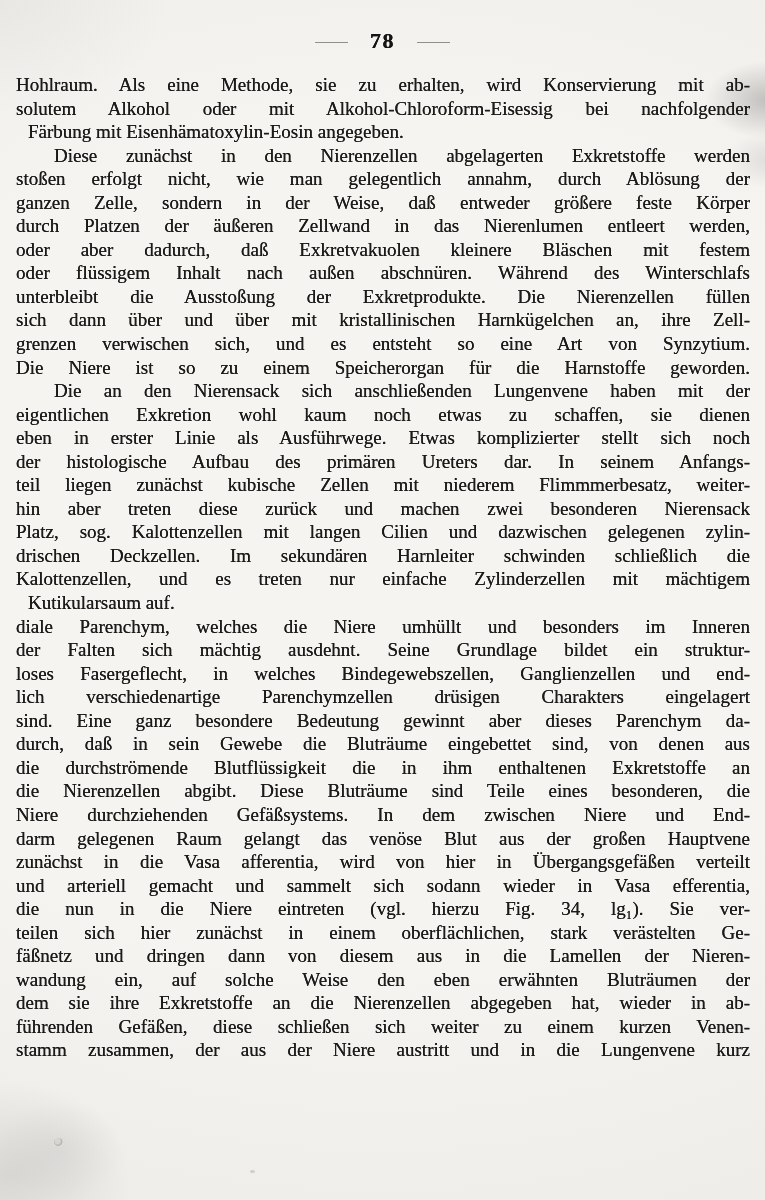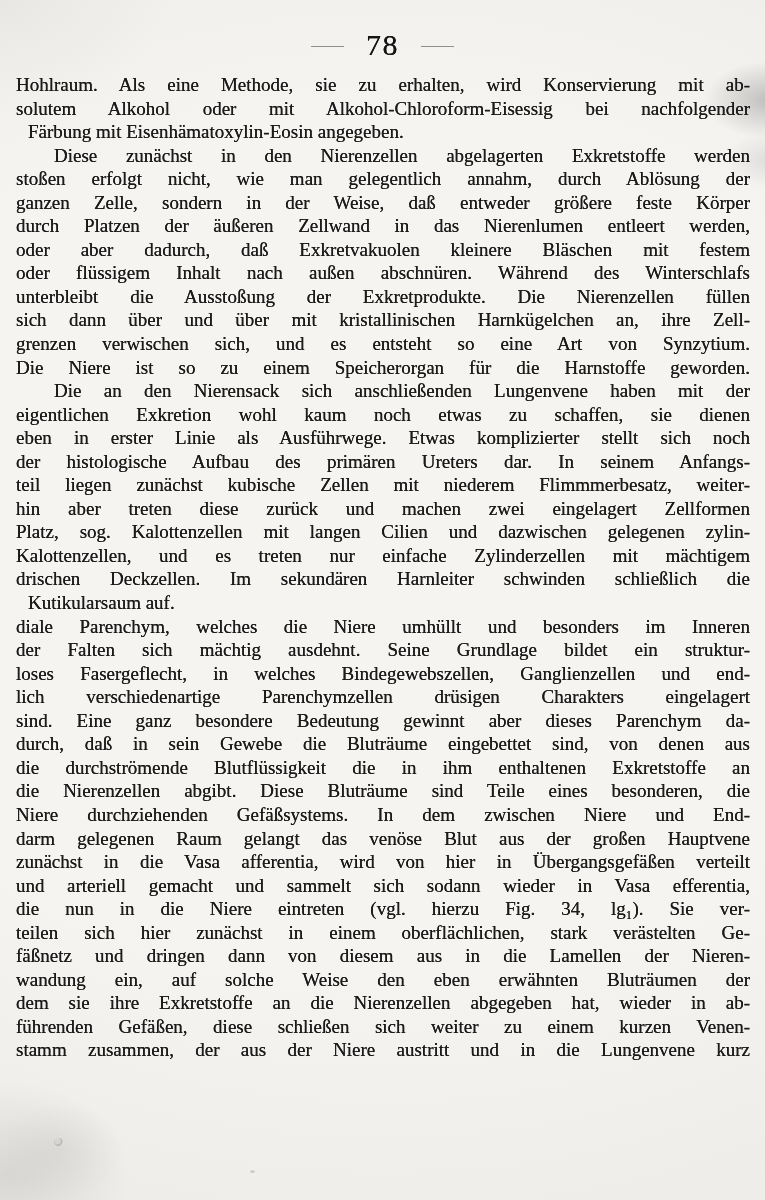--- a/index.html
+++ b/index.html
@@ -42,22 +42,22 @@
     gap: 28px;
   }
   .header .dash {
     color: #8f8f8f;
     font-size: 21px;
     display: inline-block;
     transform: scaleX(1.55) scaleY(0.9);
     line-height: 1;
   }
   .header .pagenum {
-    font-size: 30px;
-    font-weight: normal;
+    font-size: 22px;
+    font-weight: bold;
     letter-spacing: 1.5px;
     color: #141414;
     text-shadow: 0 0 0.4px #141414;
     line-height: 1;
   }
 
   .text-block {
     position: absolute;
     left: 16px;
     top: 73px;
@@ -104,24 +104,24 @@
       <div class="line">oder flüssigem Inhalt nach außen abschnüren.  Während des Winterschlafs</div>
       <div class="line">unterbleibt die Ausstoßung der Exkretprodukte.  Die Nierenzellen füllen</div>
       <div class="line">sich dann über und über mit kristallinischen Harnkügelchen an, ihre Zell-</div>
       <div class="line">grenzen verwischen sich, und es entsteht so eine Art von Synzytium.</div>
       <div class="line">Die Niere ist so zu einem Speicherorgan für die Harnstoffe geworden.</div>
       <div class="line indent">Die an den Nierensack sich anschließenden Lungenvene haben mit der</div>
       <div class="line">eigentlichen Exkretion wohl kaum noch etwas zu schaffen, sie dienen</div>
       <div class="line">eben in erster Linie als Ausführwege.  Etwas komplizierter stellt sich noch</div>
       <div class="line">der histologische Aufbau des primären Ureters dar.  In seinem Anfangs-</div>
       <div class="line">teil liegen zunächst kubische Zellen mit niederem Flimmmerbesatz, weiter-</div>
-      <div class="line">hin aber treten diese zurück und machen zwei eingelagert Zellformen</div>
+      <div class="line">hin aber treten diese zurück und machen zwei besonderen Nierensack</div>
       <div class="line">Platz, sog. Kalottenzellen mit langen Cilien und dazwischen gelegenen zylin-</div>
+      <div class="line">drischen Deckzellen.  Im sekundären Harnleiter schwinden schließlich die</div>
       <div class="line">Kalottenzellen, und es treten nur einfache Zylinderzellen mit mächtigem</div>
-      <div class="line">drischen Deckzellen.  Im sekundären Harnleiter schwinden schließlich die</div>
       <div class="line end">Kutikularsaum auf.</div>
       <div class="line">diale Parenchym, welches die Niere umhüllt und besonders im Inneren</div>
       <div class="line">der Falten sich mächtig ausdehnt.  Seine Grundlage bildet ein struktur-</div>
       <div class="line">loses Fasergeflecht, in welches Bindegewebszellen, Ganglienzellen und end-</div>
       <div class="line">lich verschiedenartige Parenchymzellen drüsigen Charakters eingelagert</div>
       <div class="line">sind.  Eine ganz besondere Bedeutung gewinnt aber dieses Parenchym da-</div>
       <div class="line">durch, daß in sein Gewebe die Bluträume eingebettet sind, von denen aus</div>
       <div class="line">die durchströmende Blutflüssigkeit die in ihm enthaltenen Exkretstoffe an</div>
       <div class="line">die Nierenzellen abgibt.  Diese Bluträume sind Teile eines besonderen, die</div>
       <div class="line">Niere durchziehenden Gefäßsystems.  In dem zwischen Niere und End-</div>

